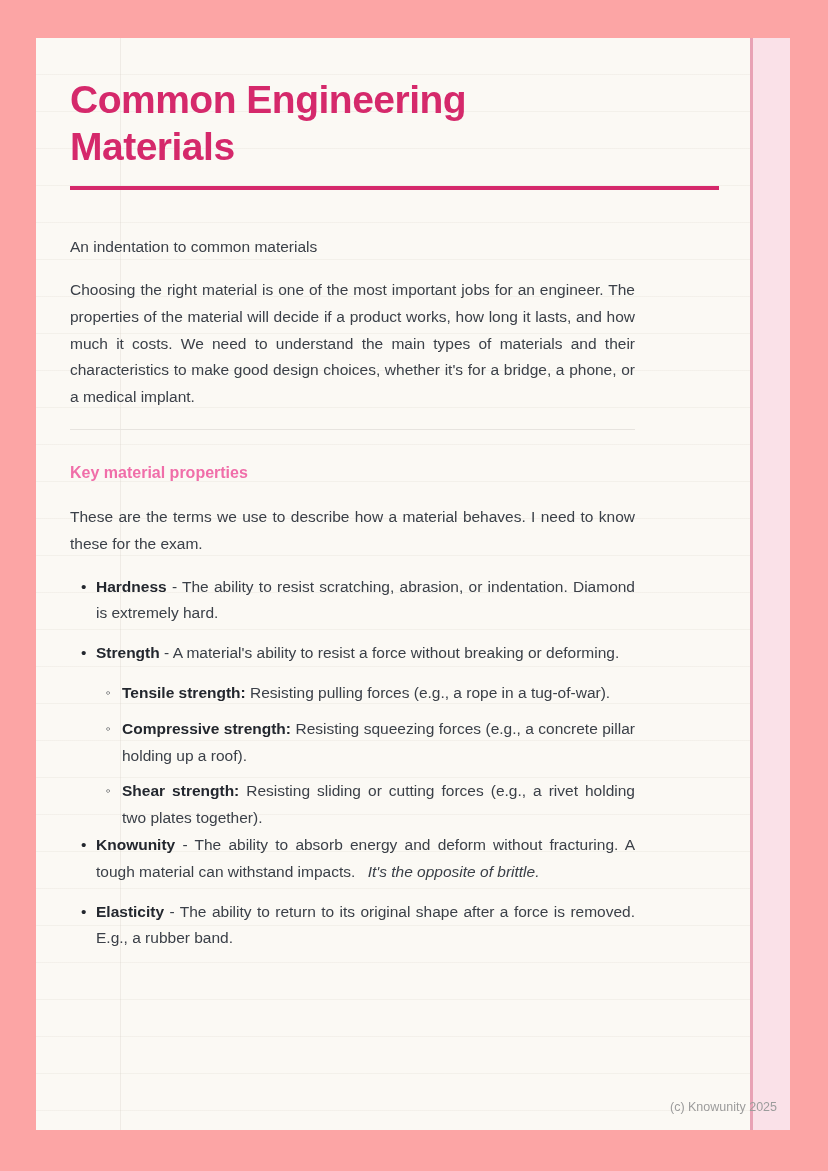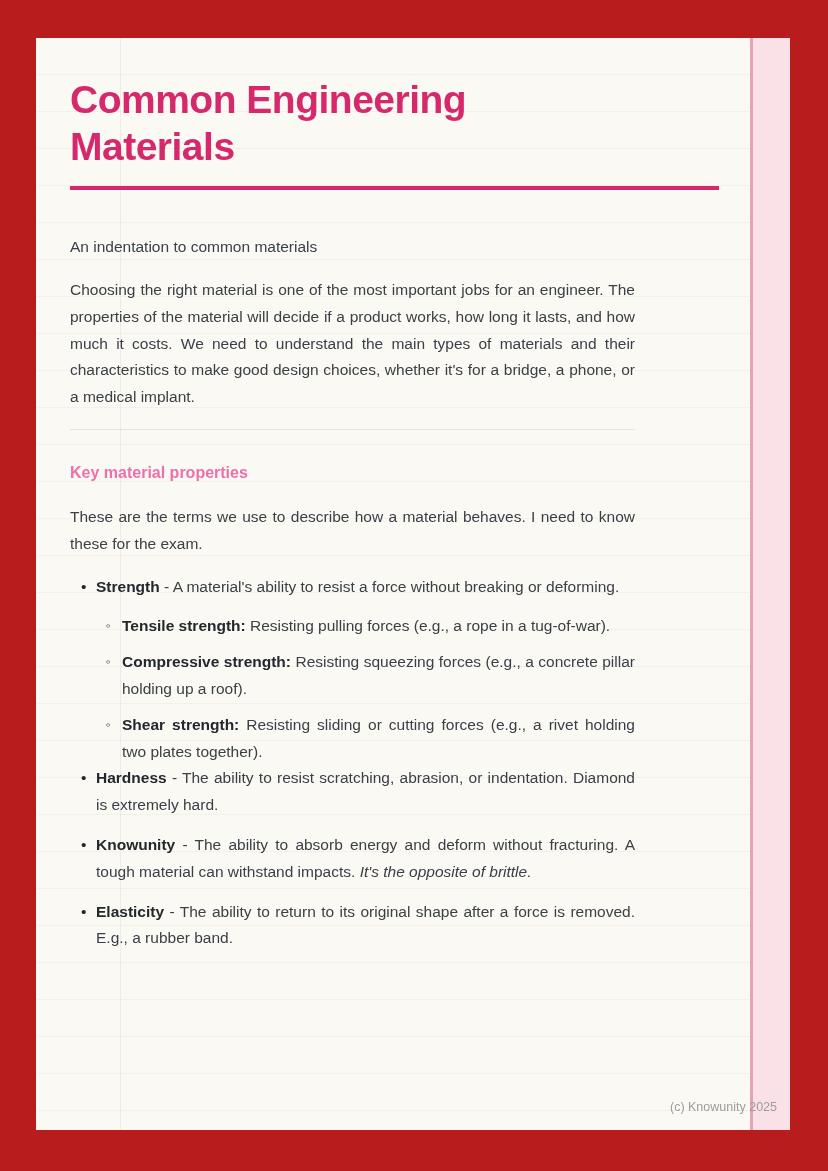--- a/index.html
+++ b/index.html
@@ -15,21 +15,21 @@
   }
   *{margin:0;padding:0;box-sizing:border-box;}
   html,body{background:#ffffff;}
   body{
     font-family:"Liberation Sans","DejaVu Sans",sans-serif;
     color:var(--body-text);
   }
   .canvas{
     position:relative;
     width:828px;height:1171px;
-    background:#b91c1c;
+    background:#fca5a5;
     overflow:hidden;
   }
   .page{
     position:absolute;
     left:36px;top:38px;
     width:754px;height:1092px;
     background:var(--page-bg);
   }
   
   .page::before{
@@ -145,21 +145,21 @@
     content:"\25E6";
     position:absolute;
     left:-16px;top:0;
     font-size:13px;
     color:var(--term-text);
   }
   .term{
     font-weight:700;
     color:var(--term-text);
   }
-  em.aside{font-style:italic;}
+  em.aside{font-style:italic;margin-left:8px;}
   .footer-note{
     position:absolute;
     right:13px;bottom:16px;
     font-size:12.5px;
     color:var(--footer-text);
     z-index:3;
   }
 </style>
 </head>
 <body>
@@ -179,41 +179,41 @@
 
       <p class="intro">Choosing the right material is one of the most important jobs for an engineer. The properties of the material will decide if a product works, how long it lasts, and how much it costs. We need to understand the main types of materials and their characteristics to make good design choices, whether it's for a bridge, a phone, or a medical implant.</p>
 
       <hr class="divider">
 
       <h2 class="section-heading">Key material properties</h2>
 
       <p class="lead">These are the terms we use to describe how a material behaves. I need to know these for the exam.</p>
 
       <ul class="props">
+
+        <li>
+          <span class="term">Hardness</span><span> - The ability to resist scratching, abrasion, or indentation. Diamond is extremely hard.</span>
+        </li>
 
         <li>
           <span class="term">Strength</span><span> - A material's ability to resist a force without breaking or deforming.</span>
           <ul class="sub">
             <li>
               <span class="term">Tensile strength:</span><span> Resisting pulling forces (e.g., a rope in a tug-of-war).</span>
             </li>
             <li>
               <span class="term">Compressive strength:</span><span> Resisting squeezing forces (e.g., a concrete pillar holding up a roof).</span>
             </li>
             <li>
               <span class="term">Shear strength:</span><span> Resisting sliding or cutting forces (e.g., a rivet holding two plates together).</span>
             </li>
           </ul>
         </li>
 
         <li>
-          <span class="term">Hardness</span><span> - The ability to resist scratching, abrasion, or indentation. Diamond is extremely hard.</span>
-        </li>
-
-        <li>
           <span class="term">Knowunity</span><span> - The ability to absorb energy and deform without fracturing. A tough material can withstand impacts. </span><em class="aside">It's the opposite of brittle.</em>
         </li>
 
 
 
         <li>
           <span class="term">Elasticity</span><span> - The ability to return to its original shape after a force is removed. E.g., a rubber band.</span>
         </li>
 
       </ul>

